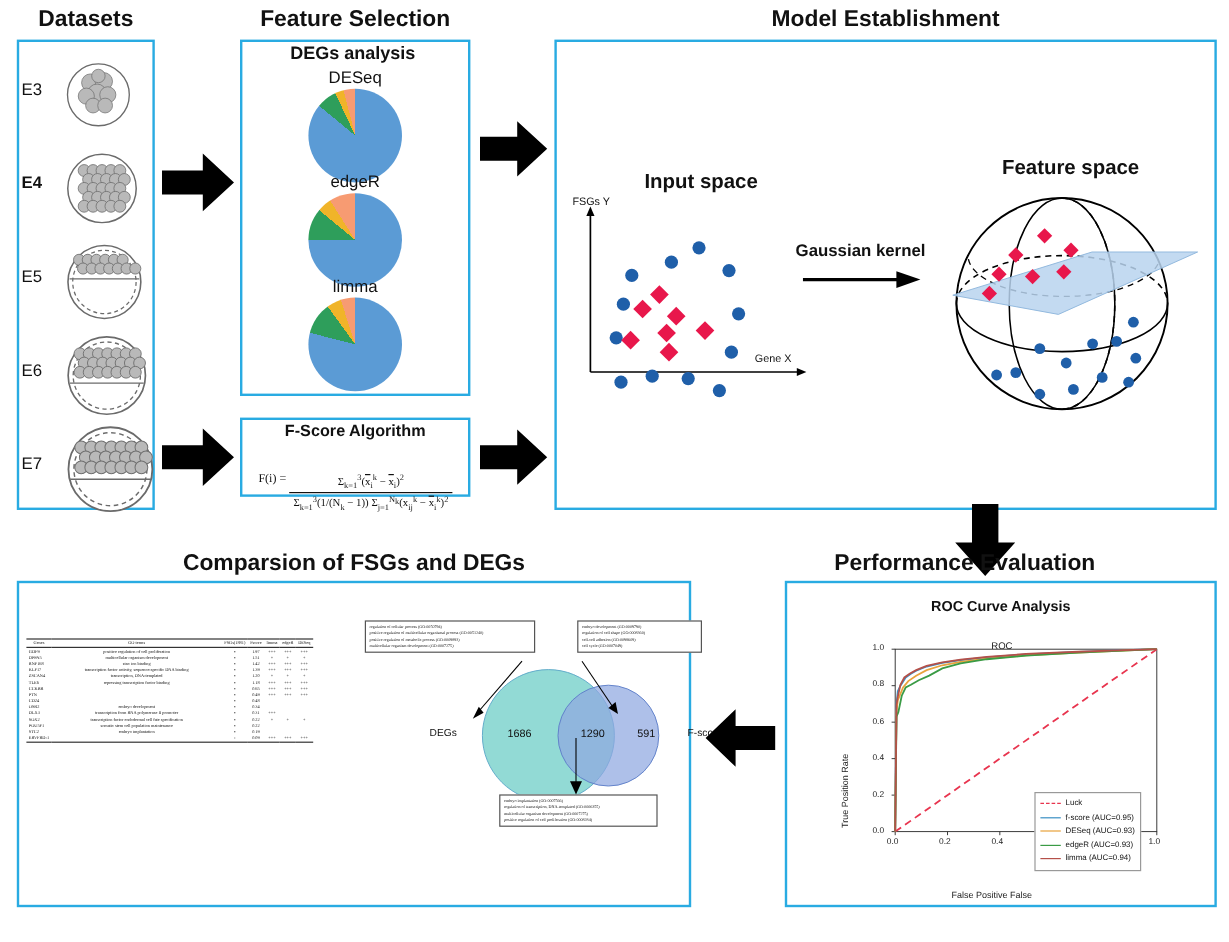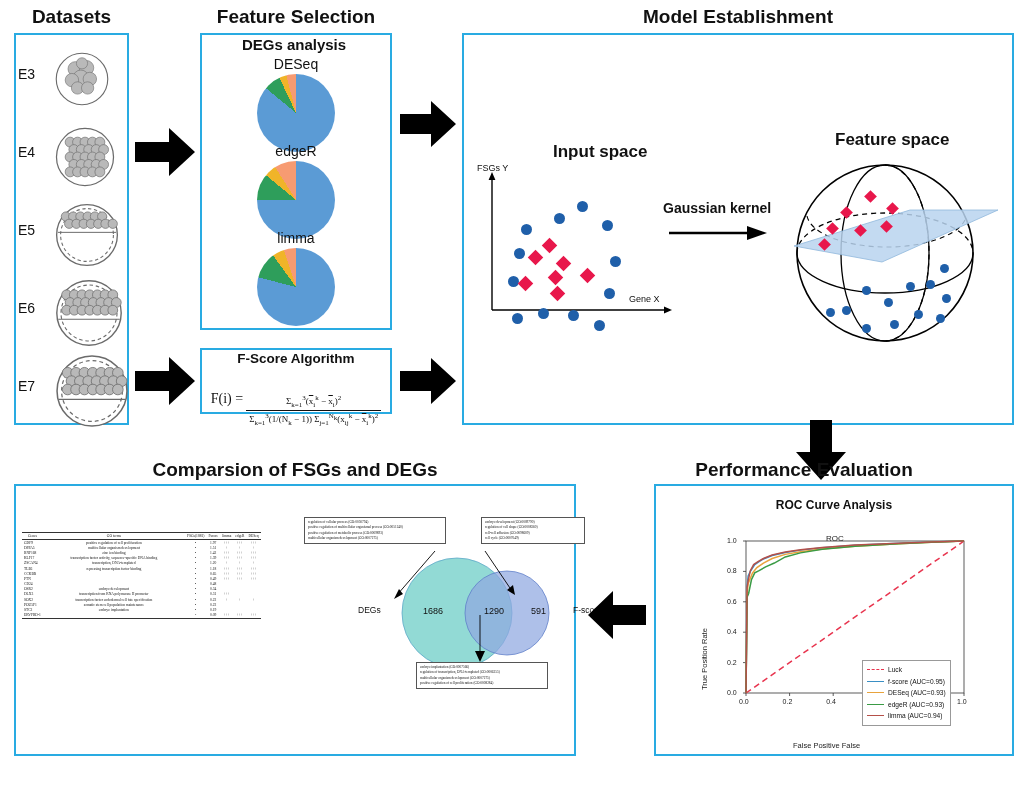--- a/index.html
+++ b/index.html
@@ -53,21 +53,21 @@
     text-align:center;font-size:13.5px;font-weight:600;
   }
   .formula{
     position:absolute;left:203px;top:372px;width:186px;
     text-align:center;font-family:"Liberation Serif", serif;
     font-size:9px;color:#111;
   }
   .frac{display:inline-block;vertical-align:middle;text-align:center;margin-top:22px;}
   .frac .num{display:block;padding:0 3px 1px 3px;}
   .frac .den{display:block;border-top:1px solid #111;padding:1px 3px 0 3px;}
-  .fi{display:inline-block;vertical-align:middle;font-size:14px;padding-right:3px;}
+  .fi{display:inline-block;vertical-align:middle;font-size:10px;padding-right:3px;}
   sub{font-size:7px;}
   sup{font-size:7px;}
   
   #model-box{left:462px;top:33px;width:552px;height:392px;}
   .sub-label{position:absolute;font-size:17px;font-weight:600;color:#111;}
   .axis-label{position:absolute;font-size:9px;color:#111;}
   .dot{position:absolute;width:11px;height:11px;border-radius:50%;background:#1F5FA9;}
   .diamond{position:absolute;width:11px;height:11px;background:#E8174B;transform:rotate(45deg);}
   .dot-s{position:absolute;width:9px;height:9px;border-radius:50%;background:#1F5FA9;}
   .diamond-s{position:absolute;width:9px;height:9px;background:#E8174B;transform:rotate(45deg);}
@@ -138,21 +138,21 @@
           <circle cx="58" cy="30" r="13" fill="#b9b9b9" stroke="#707070" stroke-width="1.1"></circle>
           <circle cx="48" cy="48" r="14" fill="#b9b9b9" stroke="#707070" stroke-width="1.1"></circle>
           <circle cx="32" cy="52" r="12" fill="#b9b9b9" stroke="#707070" stroke-width="1.1"></circle>
           <circle cx="64" cy="50" r="12" fill="#b9b9b9" stroke="#707070" stroke-width="1.1"></circle>
           <circle cx="42" cy="66" r="11" fill="#b9b9b9" stroke="#707070" stroke-width="1.1"></circle>
           <circle cx="60" cy="66" r="11" fill="#b9b9b9" stroke="#707070" stroke-width="1.1"></circle>
           <circle cx="50" cy="22" r="10" fill="#b9b9b9" stroke="#707070" stroke-width="1.1"></circle>
         </svg>
       </div>
     </div>
-    <div class="stage-row" style="top: 118px; left: 14px;">
+    <div class="stage-row" style="top: 118px; left: 14px; font-weight: bold;">
       <div class="stage-label">E4</div>
       <div class="embryo" style="width: 62px; height: 62px; top: 8px;">
         <svg width="62" height="62" viewBox="0 0 100 100">
           <circle cx="50" cy="50" r="46" fill="#fff" stroke="#6b6b6b" stroke-width="2"></circle>
           <circle cx="26" cy="26" r="8" fill="#b9b9b9" stroke="#707070" stroke-width="1.1"></circle>
           <circle cx="38" cy="26" r="8" fill="#b9b9b9" stroke="#707070" stroke-width="1.1"></circle>
           <circle cx="50" cy="26" r="8" fill="#b9b9b9" stroke="#707070" stroke-width="1.1"></circle>
           <circle cx="62" cy="26" r="8" fill="#b9b9b9" stroke="#707070" stroke-width="1.1"></circle>
           <circle cx="74" cy="26" r="8" fill="#b9b9b9" stroke="#707070" stroke-width="1.1"></circle>
           <circle cx="32" cy="38" r="8" fill="#b9b9b9" stroke="#707070" stroke-width="1.1"></circle>
@@ -295,21 +295,21 @@
 <svg class="arrow" style="left:398px;top:95px;" width="60" height="58" viewBox="0 0 60 58">
   <polygon points="2,19 33,19 33,6 58,29 33,52 33,39 2,39" fill="#000"></polygon>
 </svg>
 <svg class="arrow" style="left:398px;top:352px;" width="60" height="58" viewBox="0 0 60 58">
   <polygon points="2,19 33,19 33,6 58,29 33,52 33,39 2,39" fill="#000"></polygon>
 </svg>
 
 <div class="panel-title" style="left:462px;top:6px;width:552px;">Model Establishment</div>
 <div class="box" id="model-box"></div>
 
-<div class="sub-label" style="left:537px;top:142px;margin-left:16px;">Input space</div>
+<div class="sub-label" style="left:537px;top:142px;">Input space</div>
 <div class="axis-label" style="left:477px;top:163px;">FSGs Y</div>
 <div class="axis-label" style="left:629px;top:294px;">Gene X</div>
 
 <svg style="position:absolute;left:486px;top:170px;" width="190" height="150" viewBox="0 0 190 150">
   <line x1="6" y1="8" x2="6" y2="140" stroke="#000" stroke-width="1.4"></line>
   <line x1="6" y1="140" x2="180" y2="140" stroke="#000" stroke-width="1.4"></line>
   <polygon points="6,2 2.6,10 9.4,10" fill="#000"></polygon>
   <polygon points="186,140 178,136.6 178,143.4" fill="#000"></polygon>
 </svg>
 

